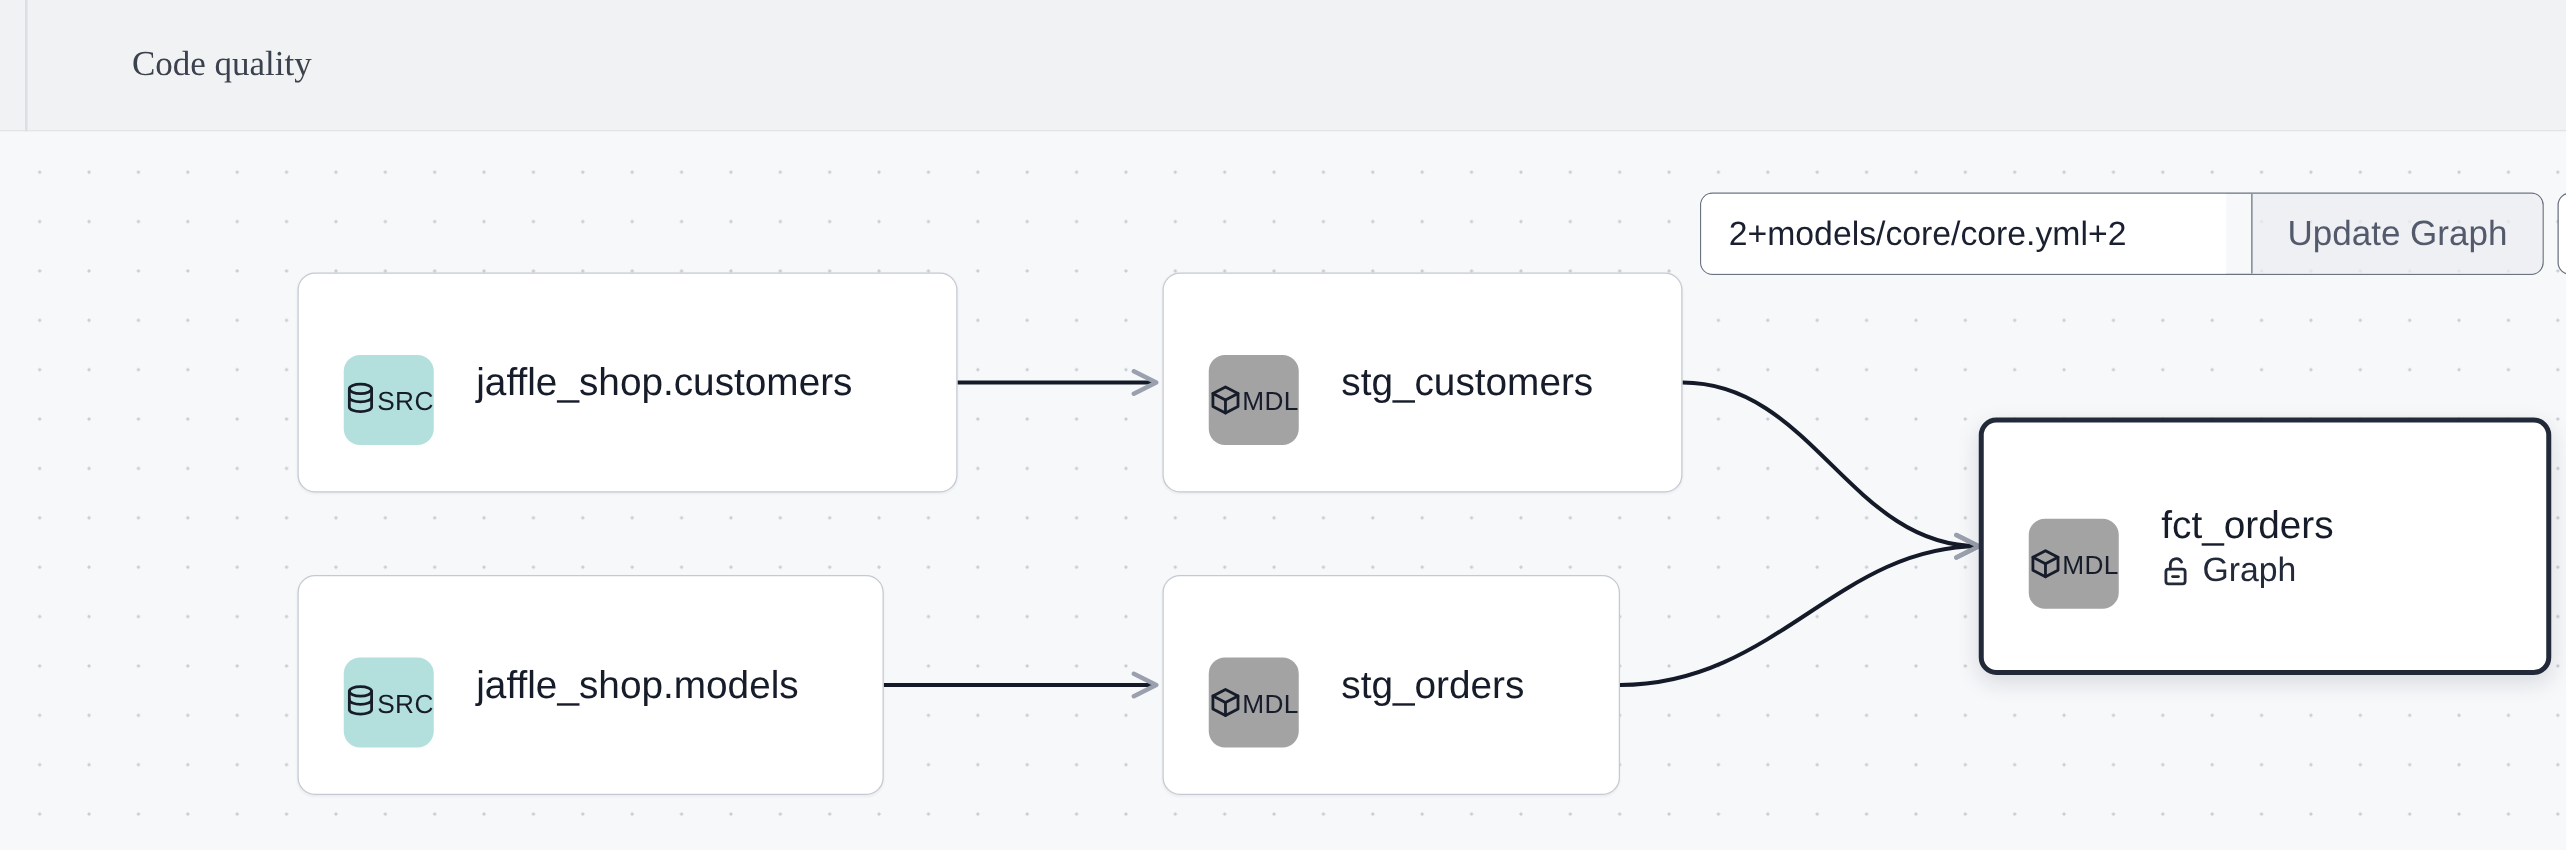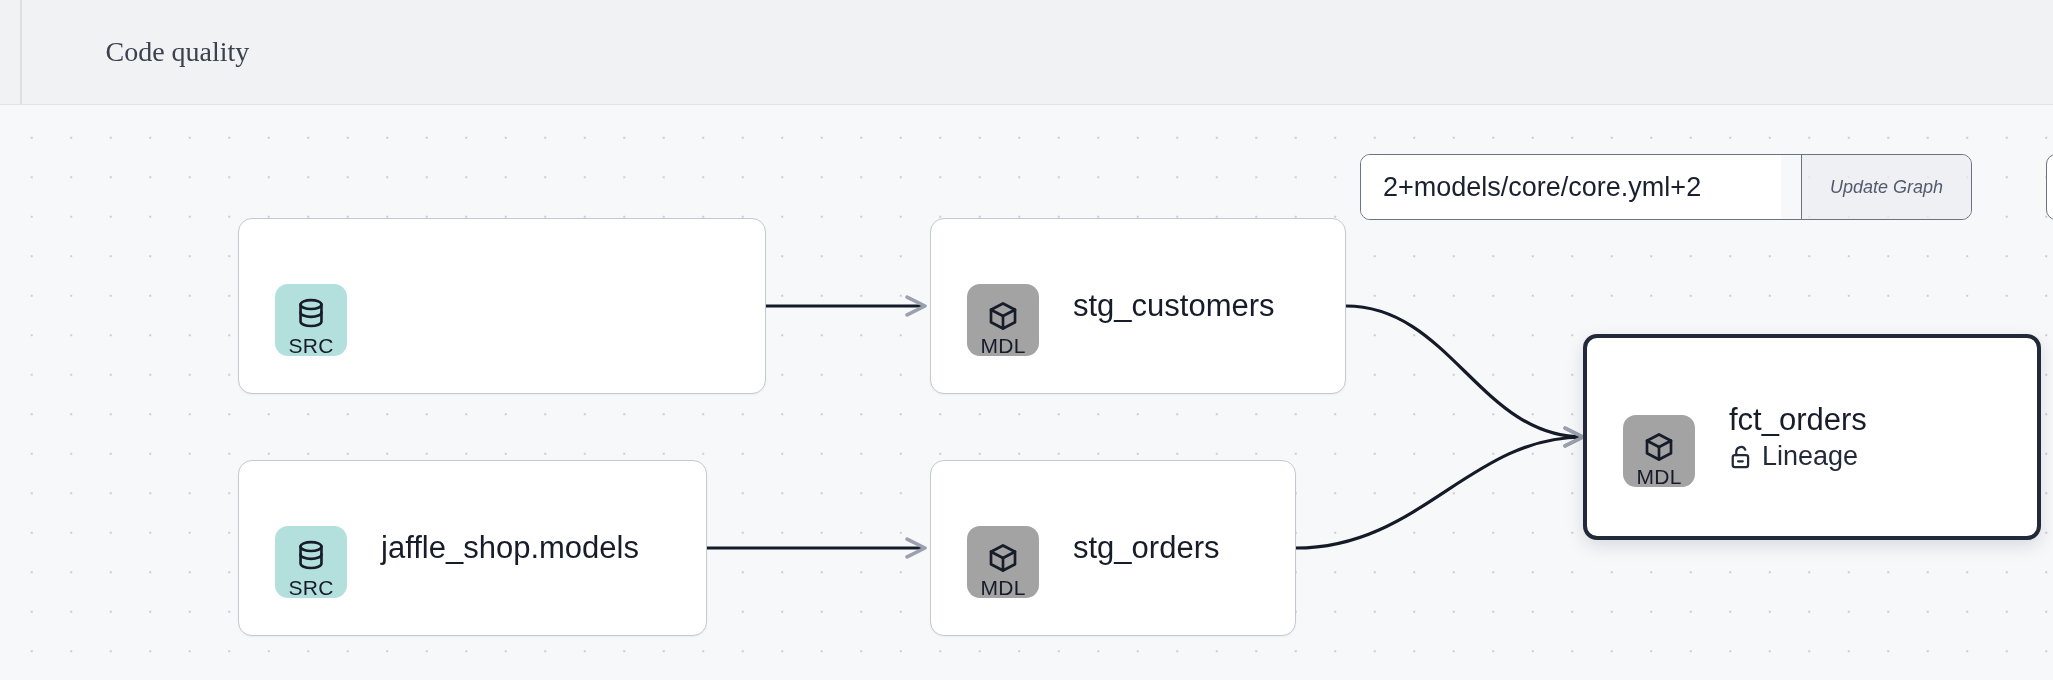--- a/index.html
+++ b/index.html
@@ -74,21 +74,21 @@
     box-shadow: 0 1px 2px rgba(20,26,40,.05);
     cursor: pointer;
   }
   .node.selected {
     border: 4px solid #222a39;
     box-shadow: 0 6px 18px rgba(20,26,40,.13);
   }
   .badge {
     width: 72px; height: 72px;
     border-radius: 13px;
-    display: flex; flex-direction: column;
+    display: flex; flex-direction: row;
     align-items: center; justify-content: flex-end;
     flex: none;
     margin-top: 27px;
   }
   .badge.src { background: #b3e0dd; }
   .badge.mdl { background: #a3a3a3; }
   .badge svg { display: block; }
   .badge-label {
     font-size: 21px; color: #161c29;
     letter-spacing: .3px; line-height: 1; margin-top: 3px;
@@ -117,24 +117,23 @@
     border: none; outline: none;
     font-family: "Liberation Sans", sans-serif;
     font-size: 27px; color: #1a2030;
     padding: 0 22px;
   }
   .selector-btn {
     display: flex; align-items: center; justify-content: center;
     padding: 0 28px;
     border-left: 1.6px solid #6b7280;
     background: rgba(235,237,241,.72);
-    font-size: 18px; color: #525a6b;
+    font-size: 28px; color: #525a6b;
     white-space: nowrap;
     cursor: pointer;
-    font-style: italic;
   }
   .side-ctrl {
     position: absolute; top: 48px; left: 2046px;
     width: 60px; height: 66px;
     border: 1.6px solid #6b7280;
     border-radius: 10px;
     background: #ffffff;
   }
 </style>
 </head>
@@ -166,20 +165,23 @@
   </svg>
 
   <div class="node" style="left:238px; top:112px; width:528px; height:176px;">
     <div class="badge src">
       <svg width="32" height="34" viewBox="0 0 24 26" fill="none" stroke="#161c29" stroke-width="2" stroke-linecap="round" stroke-linejoin="round">
         <ellipse cx="12" cy="5" rx="8" ry="3.4"></ellipse>
         <path d="M4 5v13c0 1.9 3.6 3.4 8 3.4s8-1.5 8-3.4V5"></path>
         <path d="M4 11c0 1.9 3.6 3.4 8 3.4s8-1.5 8-3.4"></path>
       </svg>
       <span class="badge-label">SRC</span>
+    </div>
+    <div class="node-body">
+      <div class="node-title">jaffle_shop.customers</div>
     </div>
   </div>
 
   <div class="node" style="left:930px; top:112px; width:416px; height:176px;">
     <div class="badge mdl">
       <svg width="32" height="32" viewBox="0 0 24 24" fill="none" stroke="#161c29" stroke-width="2" stroke-linecap="round" stroke-linejoin="round">
         <path d="M12 2.6 21 7.3v9.4L12 21.4 3 16.7V7.3z"></path>
         <path d="M3 7.3 12 12l9-4.7"></path>
         <path d="M12 12v9.4"></path>
       </svg>
@@ -228,21 +230,21 @@
       <span class="badge-label">MDL</span>
     </div>
     <div class="node-body">
       <div class="node-title">fct_orders</div>
       <div class="node-sub">
         <svg width="24" height="26" viewBox="0 0 20 22" fill="none" stroke="#222a39" stroke-width="1.9" stroke-linecap="round" stroke-linejoin="round">
           <rect x="3" y="9.5" width="13" height="10" rx="1.8"></rect>
           <path d="M6 9.5V6.2A4 4 0 0 1 13.6 4.8"></path>
           <path d="M7.5 14.6h4"></path>
         </svg>
-        <span>Lineage</span>
+        <span>Graph</span>
       </div>
     </div>
   </div>
 
   <div class="selector">
     <input class="selector-input" type="text" value="2+models/core/core.yml+2" style="">
     <div class="selector-btn">Update Graph</div>
   </div>
 
   <div class="side-ctrl"></div>

